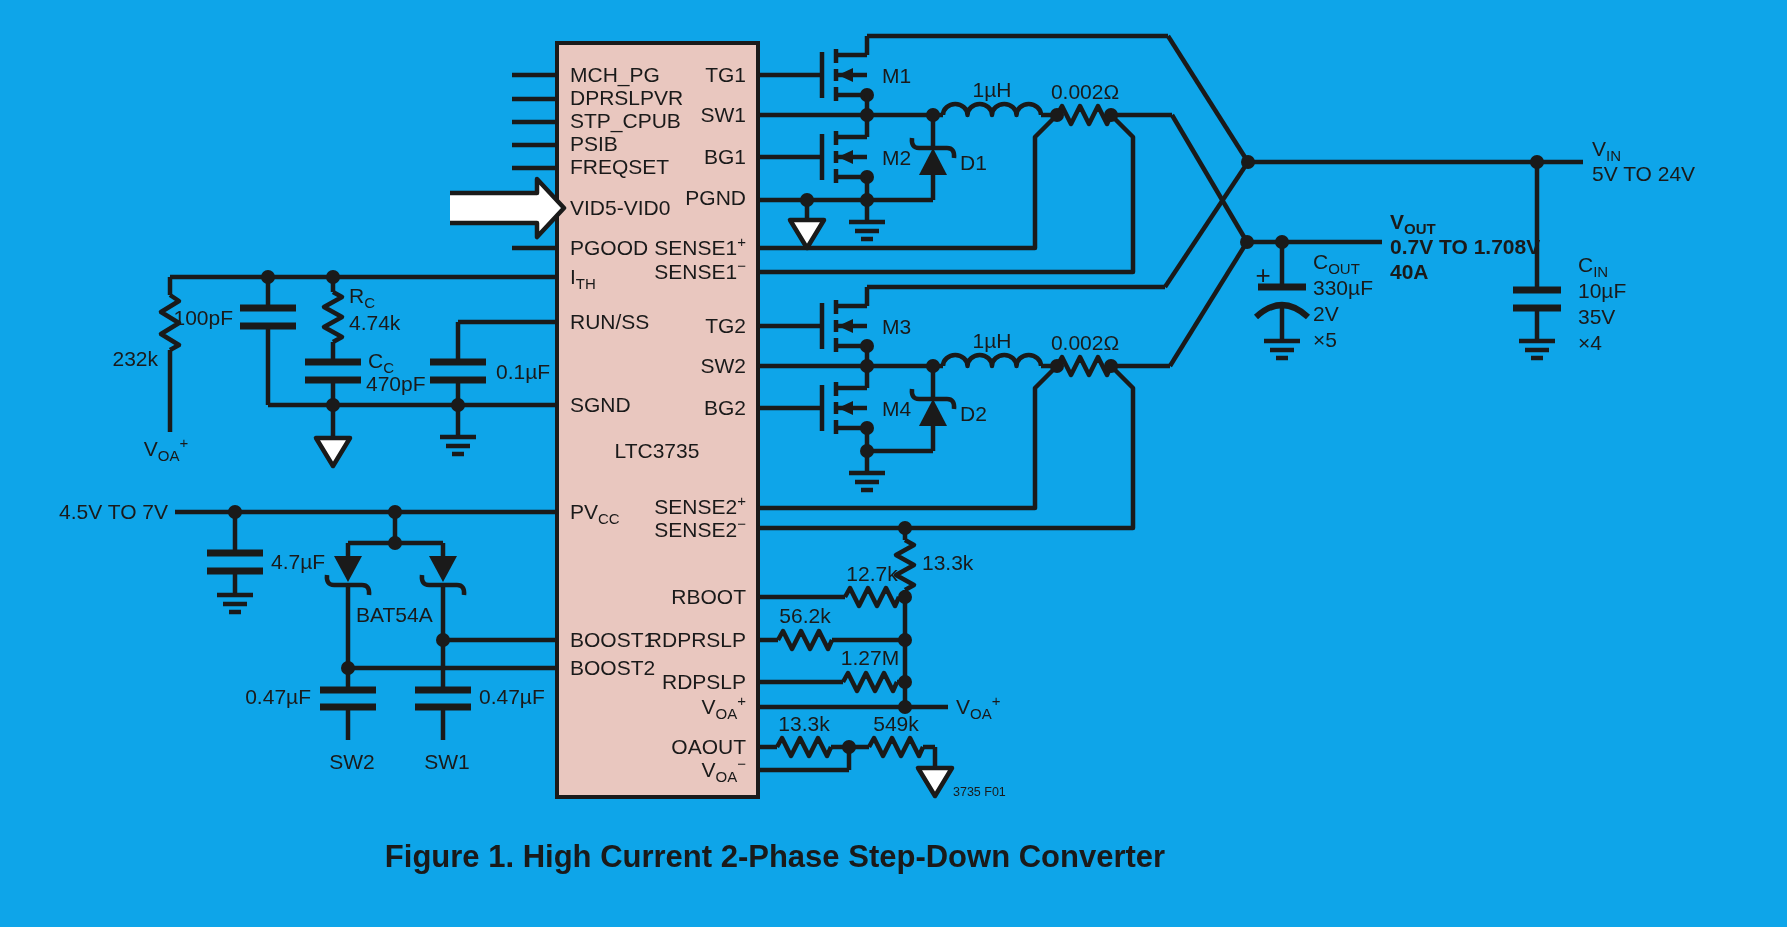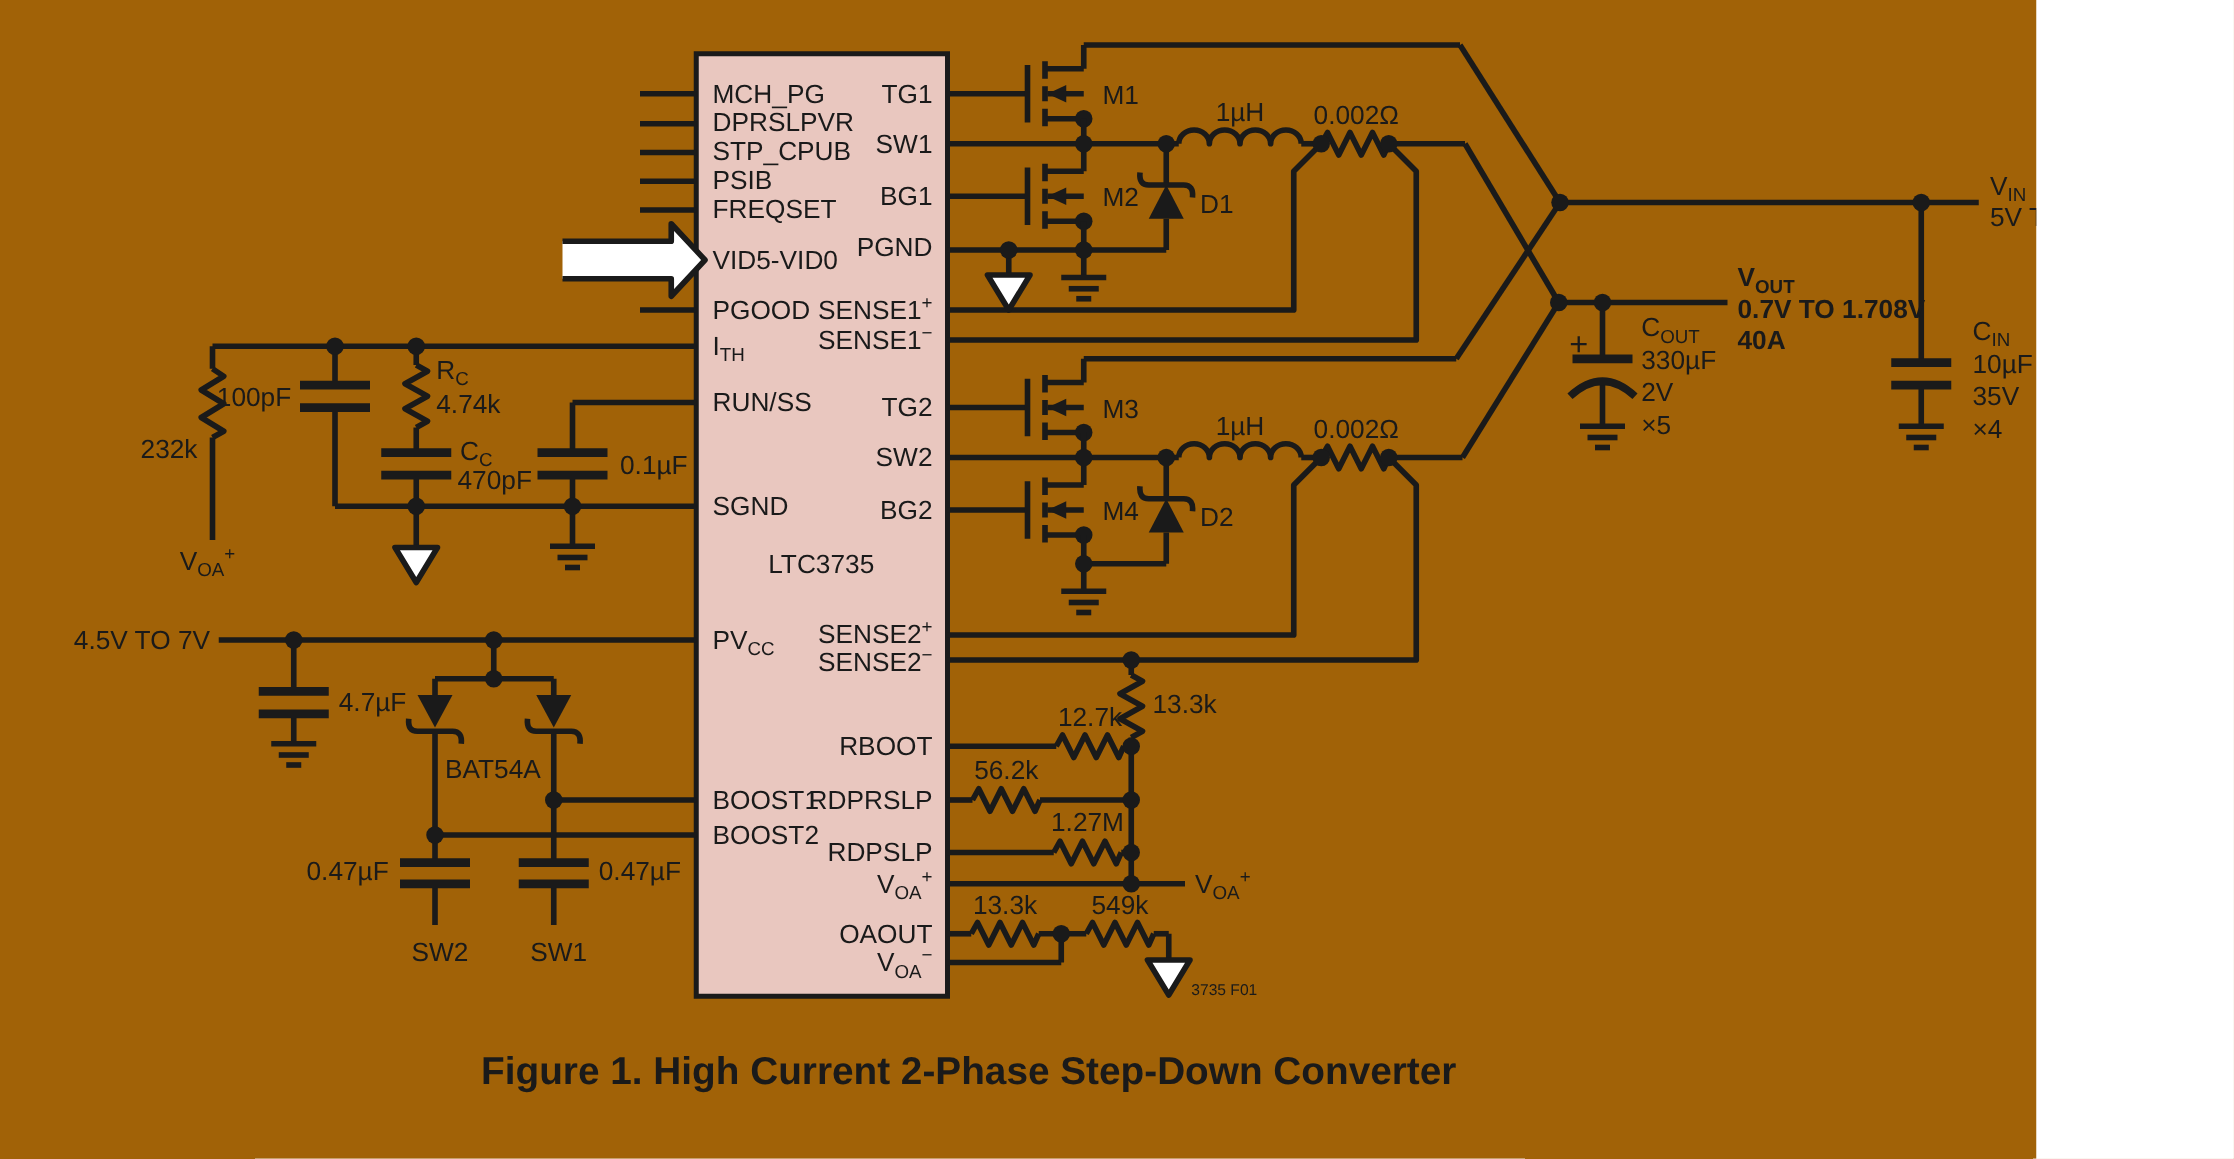--- a/index.html
+++ b/index.html
@@ -1,16 +1,16 @@
 <!DOCTYPE html>
 <html><head>
 <meta charset="utf-8">
 <style>
   html,body{margin:0;padding:0;background:#fff;}
-  .canvas{position:relative;width:1629px;height:927px;background:#a16207;overflow:hidden;}
+  .canvas{position:relative;width:1787px;height:927px;background:#0ea5e9;overflow:hidden;}
   svg{display:block;}
   .w{stroke:#1a1a1a;stroke-width:4.5;fill:none;stroke-linejoin:round;}
   .plate{stroke:#1a1a1a;stroke-width:7;fill:none;}
   .arcplate{stroke:#1a1a1a;stroke-width:6;fill:none;}
   .dot{fill:#1a1a1a;stroke:none;}
   .fill{fill:#1a1a1a;stroke:none;}
   .ic{fill:#e9c7bf;stroke:#1a1a1a;stroke-width:4;}
   .blk{fill:#ffffff;stroke:#1a1a1a;stroke-width:4.5;stroke-linejoin:round;}
   .gndtri{fill:#ffffff;stroke:#1a1a1a;stroke-width:4.5;stroke-linejoin:round;}
   text{font-family:"Liberation Sans",sans-serif;font-size:21px;fill:#1a1a1a;}

